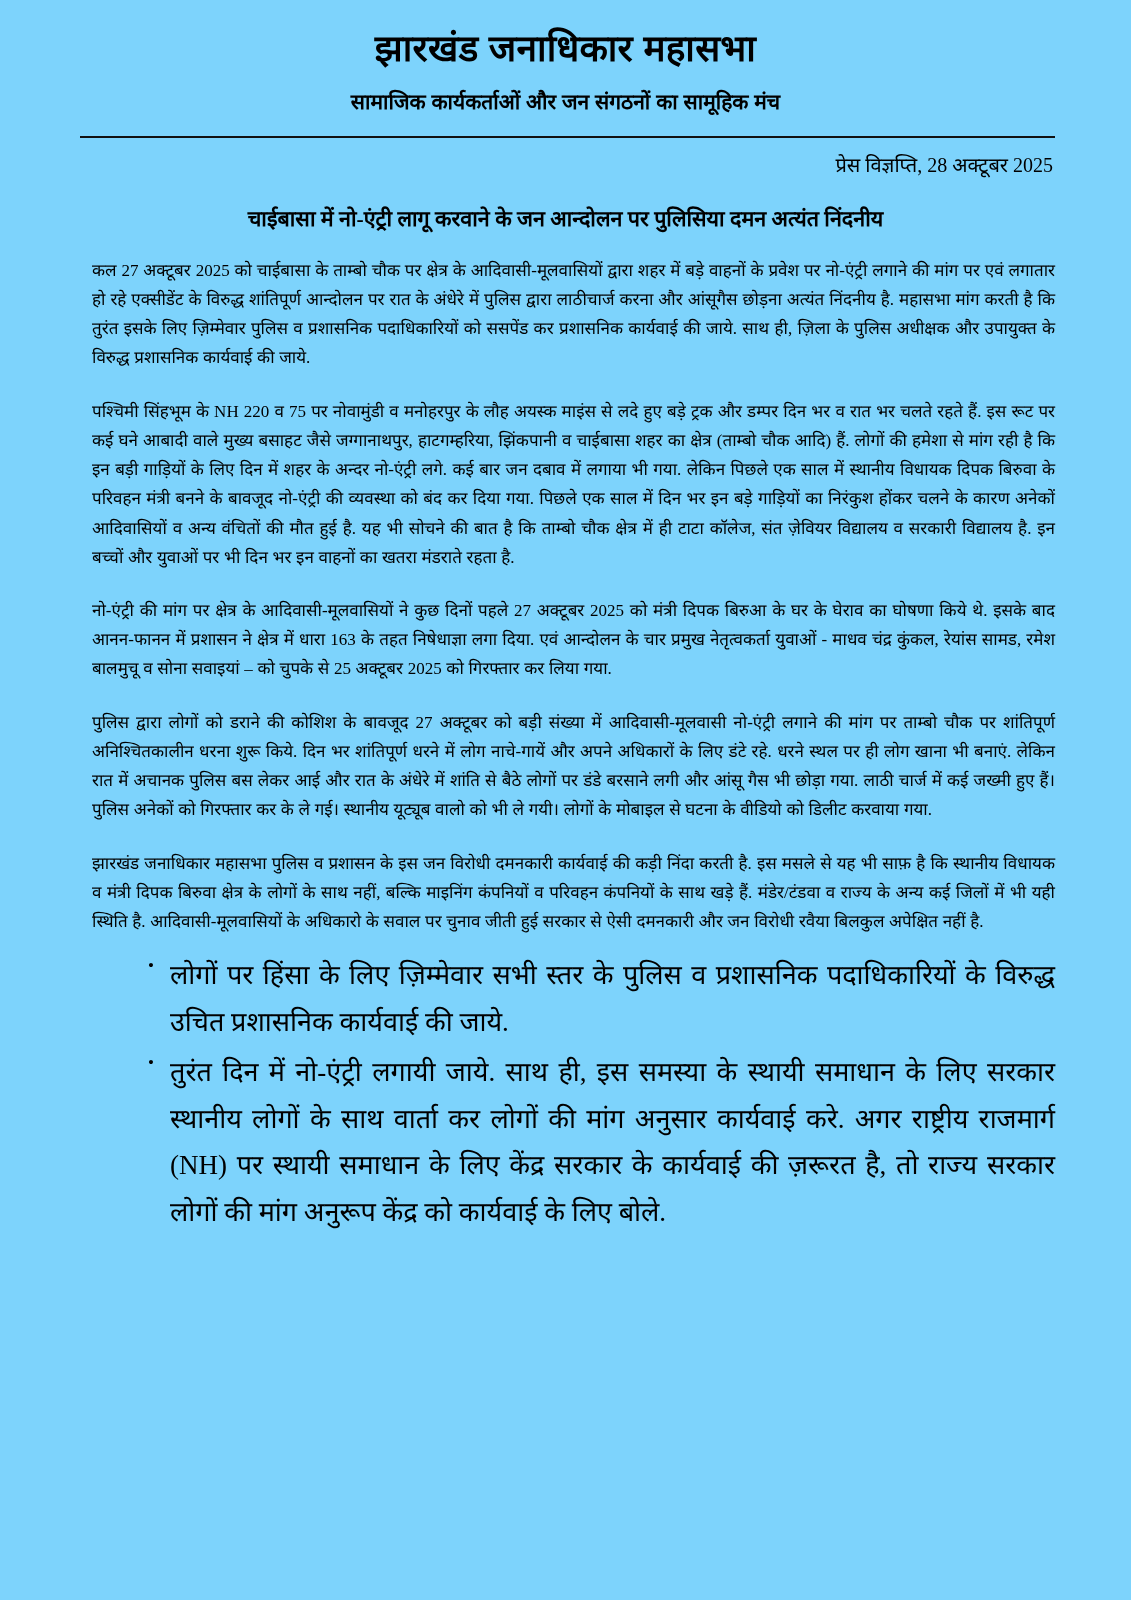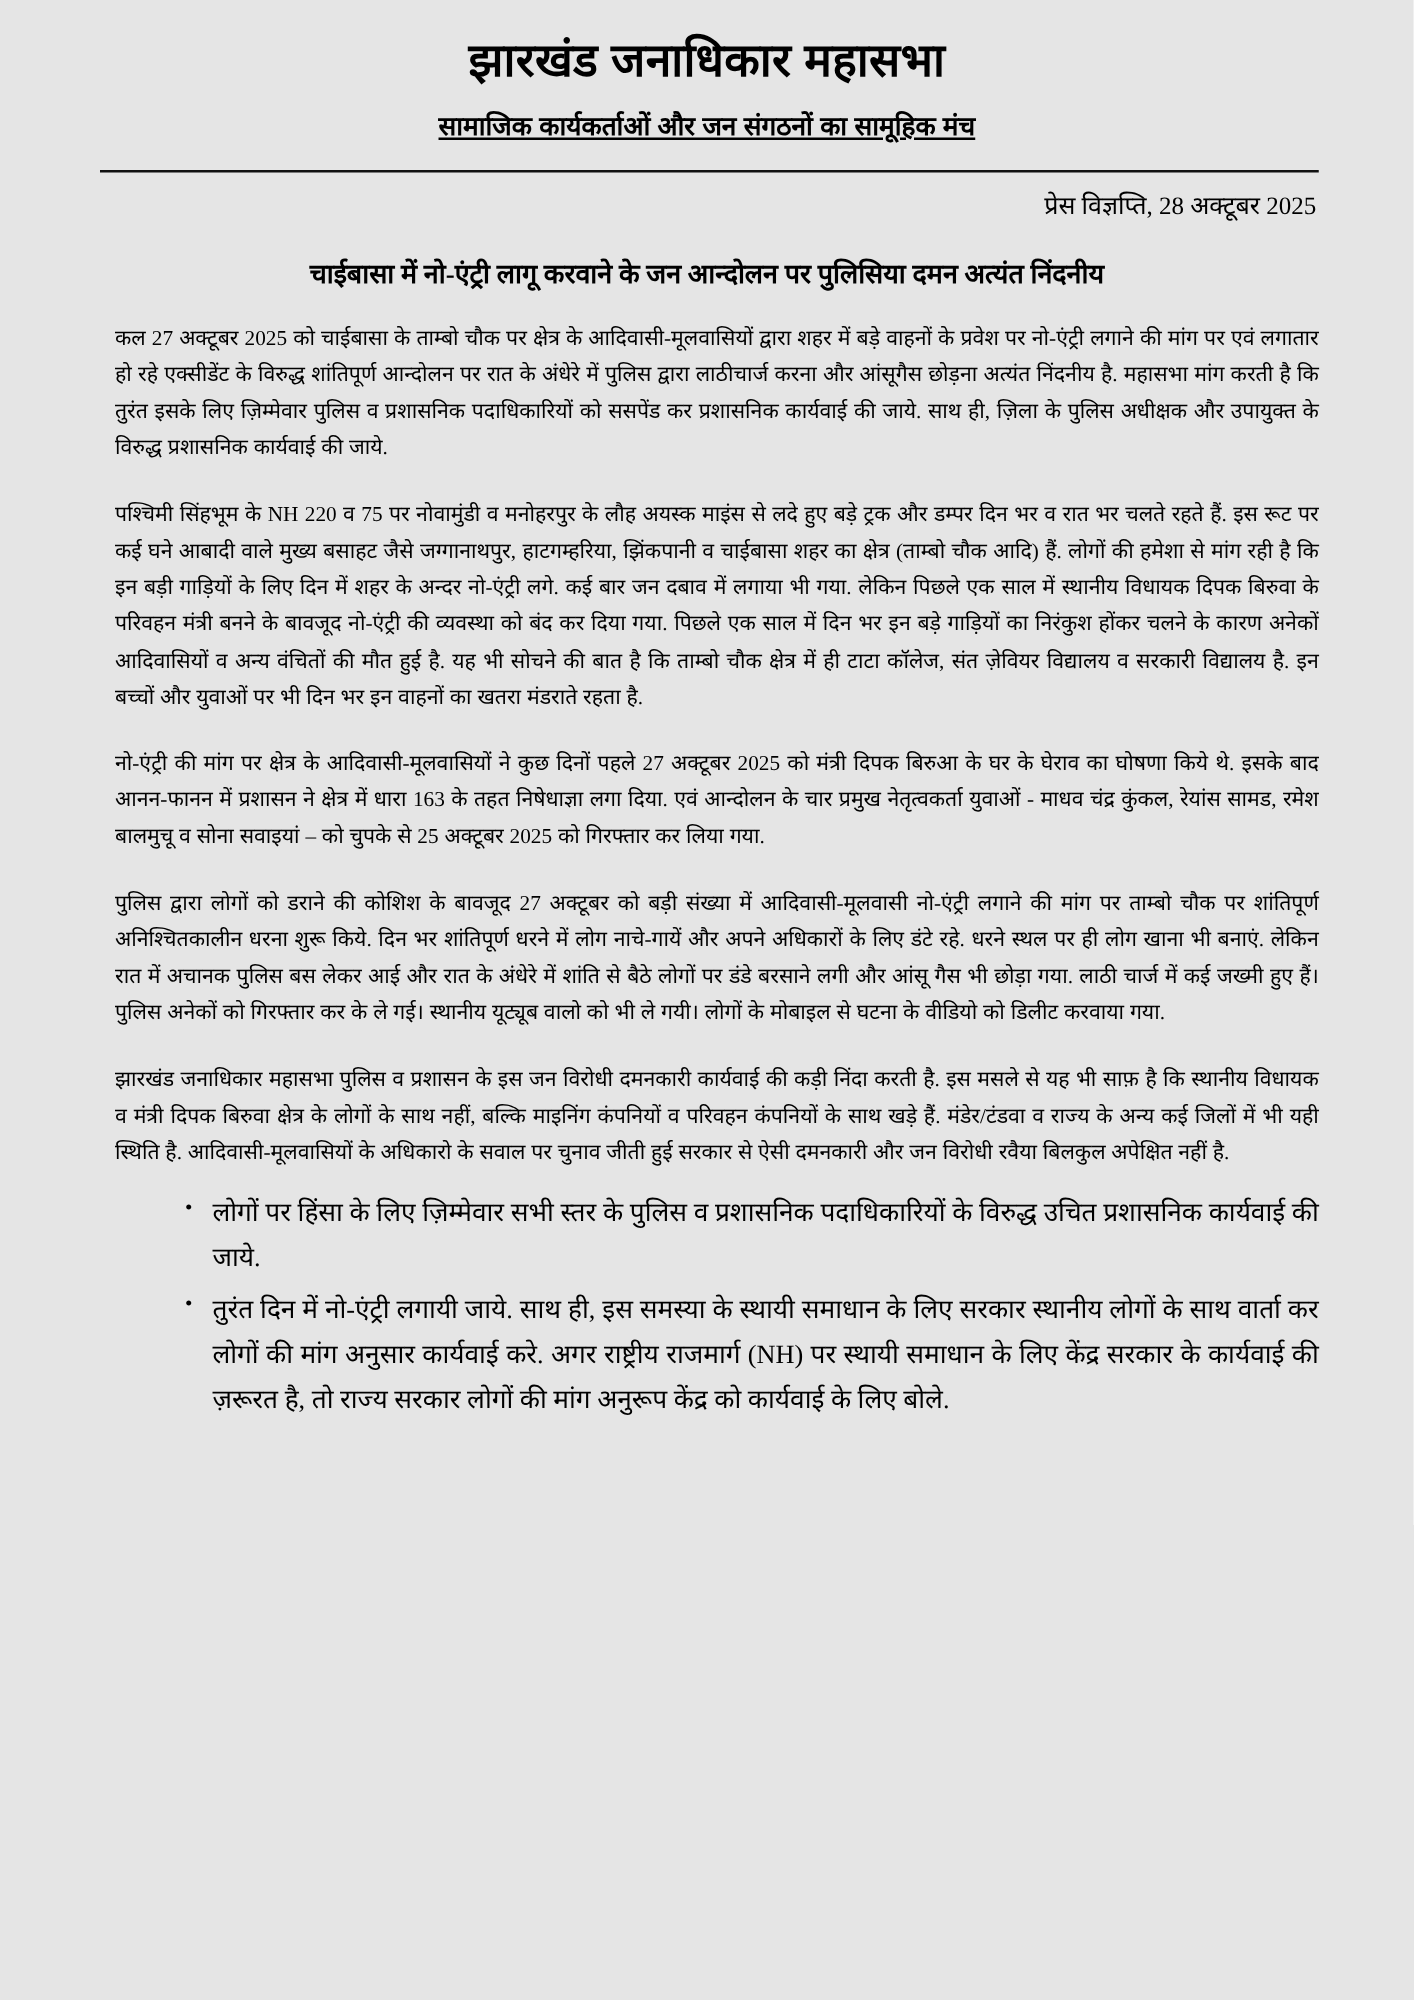--- a/index.html
+++ b/index.html
@@ -10,21 +10,21 @@
   }
   body {
     font-family: "Liberation Serif", "DejaVu Serif", serif;
     color: #000000;
   }
   .page {
     position: relative;
     width: 1131px;
     min-height: 1600px;
     margin: 0 auto;
-    background: #e5e5e5;
+    background: #7dd3fc;
     box-sizing: border-box;
     padding: 0;
   }
   .header-block {
     padding-top: 26px;
     text-align: center;
   }
   .org-title {
     font-family: "Liberation Sans", "DejaVu Sans", sans-serif;
     font-weight: bold;
@@ -34,21 +34,20 @@
     margin: 0;
     padding: 0 60px;
   }
   .org-subtitle {
     font-family: "Liberation Sans", "DejaVu Sans", sans-serif;
     font-weight: bold;
     font-size: 21px;
     line-height: 1.3;
     margin: 0;
     padding: 16px 60px 0 60px;
-    text-decoration: underline;
   }
   .rule {
     border: 0;
     border-top: 2.4px solid #111111;
     margin: 20px 76px 0 80px;
     height: 0;
   }
   .release-line {
     font-family: "Liberation Serif", "DejaVu Serif", serif;
     font-size: 20px;
@@ -84,21 +83,21 @@
     text-align: left;
     margin: 24px 0 0 0;
   }
   ul.demands {
     margin: 16px 0 0 0;
     padding-left: 56px;
     list-style: none;
   }
   ul.demands li {
     position: relative;
-    font-size: 21px;
+    font-size: 27px;
     line-height: 1.72;
     text-align: justify;
     margin: 0 0 4px 0;
     padding-left: 22px;
   }
   ul.demands li::before {
     content: "\2022";
     position: absolute;
     left: 0;
     top: -1px;

